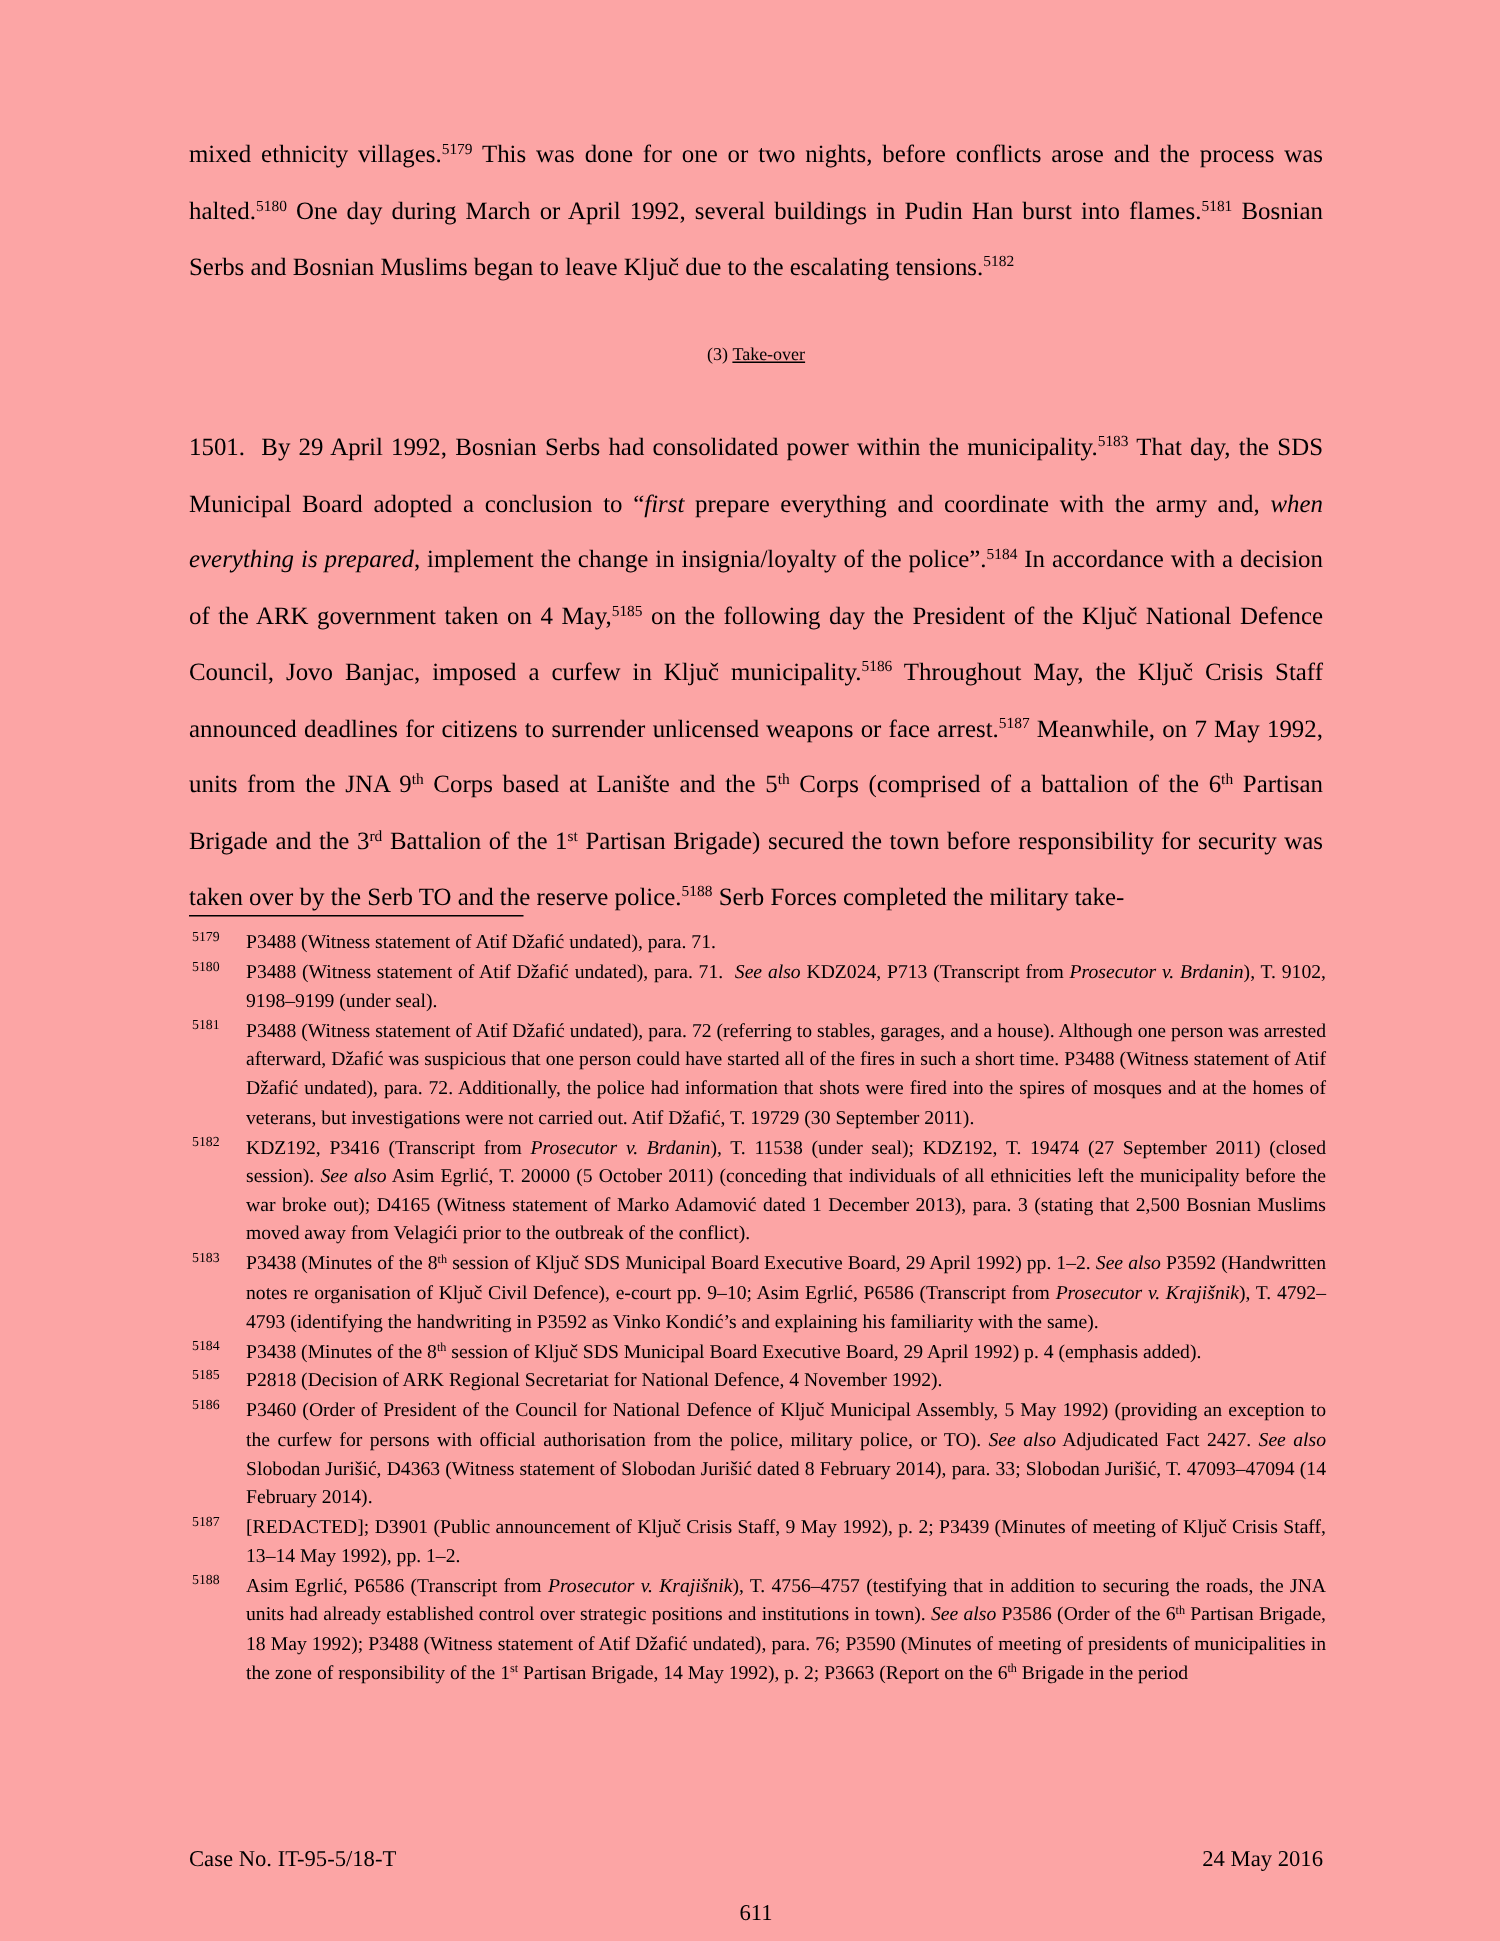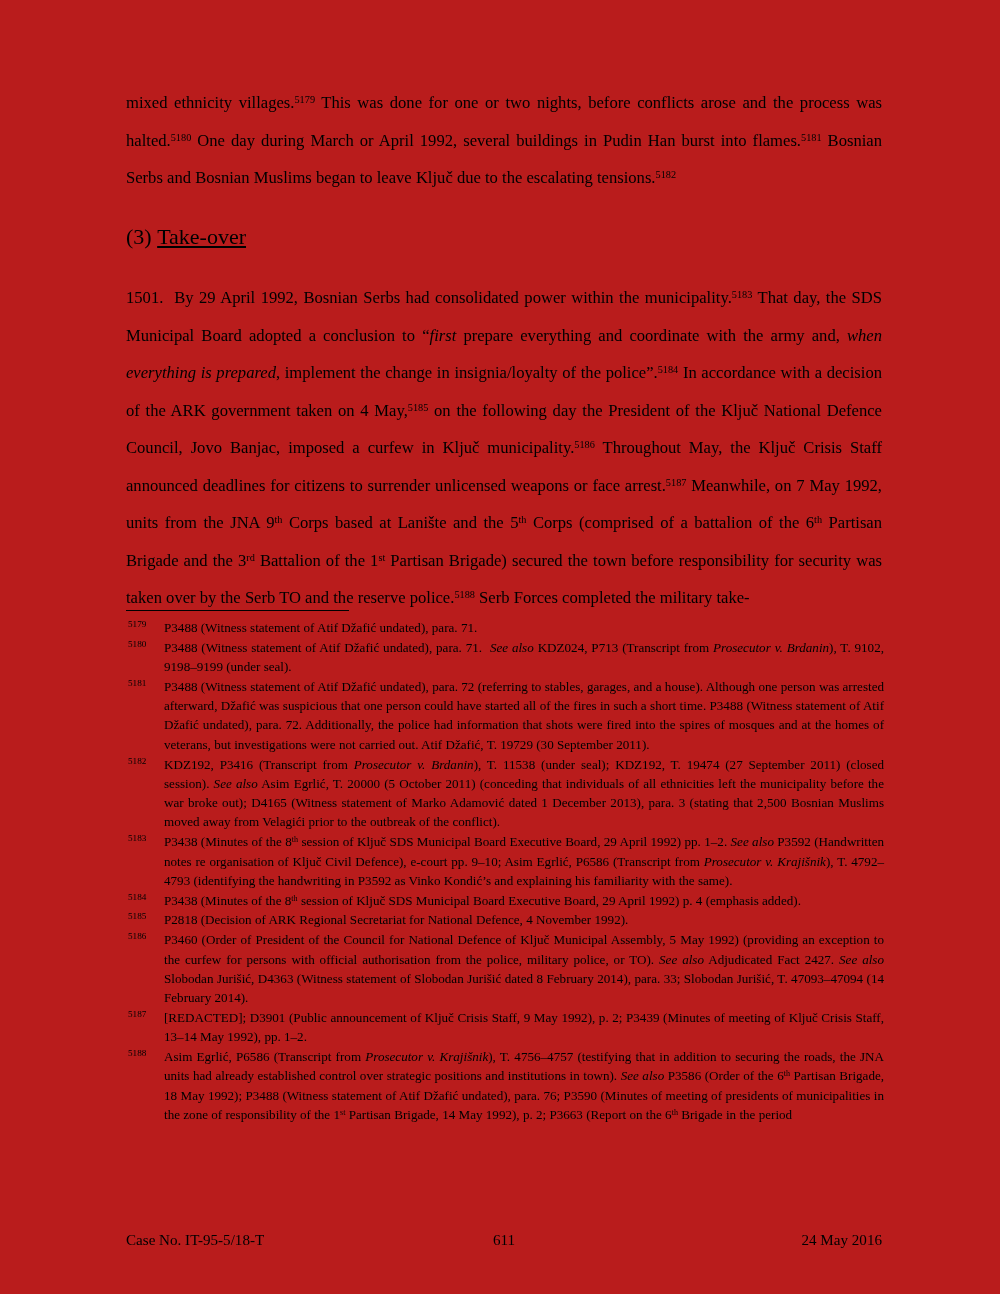--- a/index.html
+++ b/index.html
@@ -9,21 +9,21 @@
   }
   body {
     font-family: "Liberation Serif", "DejaVu Serif", serif;
     color: #000000;
   }
   .page {
     position: relative;
     width: 1000px;
     height: 1294px;
     margin: 0 auto;
-    background: #b91c1c;
+    background: #fca5a5;
     box-sizing: border-box;
     padding: 0;
     overflow: hidden;
   }
   .content {
     position: absolute;
     left: 126px;
     top: 84px;
     width: 756px;
   }
@@ -41,22 +41,22 @@
     text-indent: 0;
   }
   sup {
     font-size: 0.62em;
     line-height: 0;
     vertical-align: 0.52em;
   }
 
   
   .section-heading {
-    text-align: left;
-    font-size: 22px;
+    text-align: center;
+    font-size: 12px;
     line-height: 37.5px;
     margin: 21px 0 24px 0;
   }
   .section-heading .u { text-decoration: underline; }
 
   
   .footnotes {
     position: absolute;
     left: 126px;
     top: 610px;
@@ -105,20 +105,21 @@
     align-items: flex-start;
     font-size: 15.1px;
   }
   .footer-center {
     position: absolute;
     left: 0;
     right: 0;
     text-align: center;
     font-size: 15.1px;
     pointer-events: none;
+    margin-top: 36px;
   }
   .footer-left, .footer-right { position: relative; z-index: 1; }
 </style>
 </head>
 <body>
 
 <div class="page">
 
   <div class="content">
 

